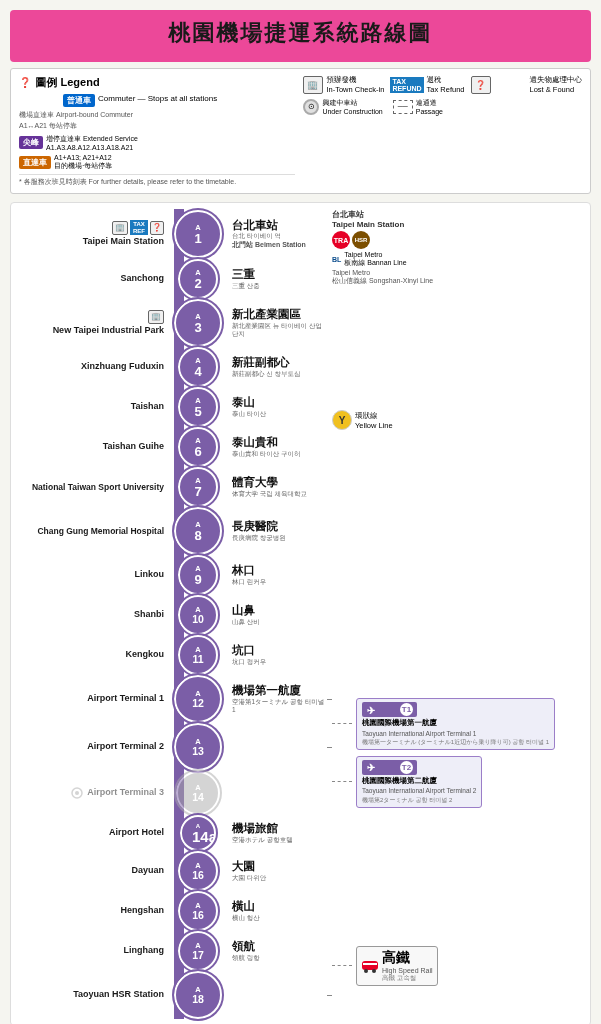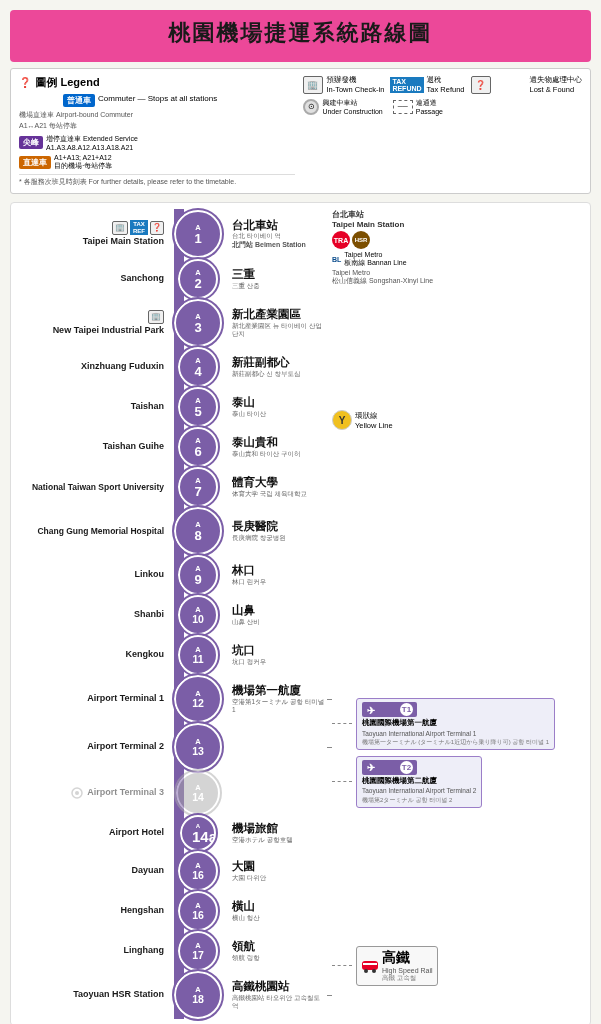--- a/index.html
+++ b/index.html
@@ -624,24 +624,20 @@
           </div>
         </div>
 
         <div class="station-entry" style="min-height:44px; position:relative;">
           <div class="se-left">Taoyuan HSR Station</div>
           <div class="se-badge">
             <div class="sb w48">
               <span class="pre">A</span>
               <span class="num sm">18</span>
             </div>
-          </div>
-          <div class="se-right">
-            高鐵桃園站
-            <span class="sub">高鐵桃園站 타오위안 고속철도 역</span>
           </div>
           <div style="position:absolute; right:-5px; top:50%; height:1px; width:5px; border-top:1.5px dashed #888;"></div>
         </div>
 
       </div>
 
       <div class="map-right-col">
 
         <div style="margin-bottom:2px;">
           <div style="font-size:8px; font-weight:bold; color:#333; margin-bottom:2px;">台北車站<br>Taipei Main Station</div>

